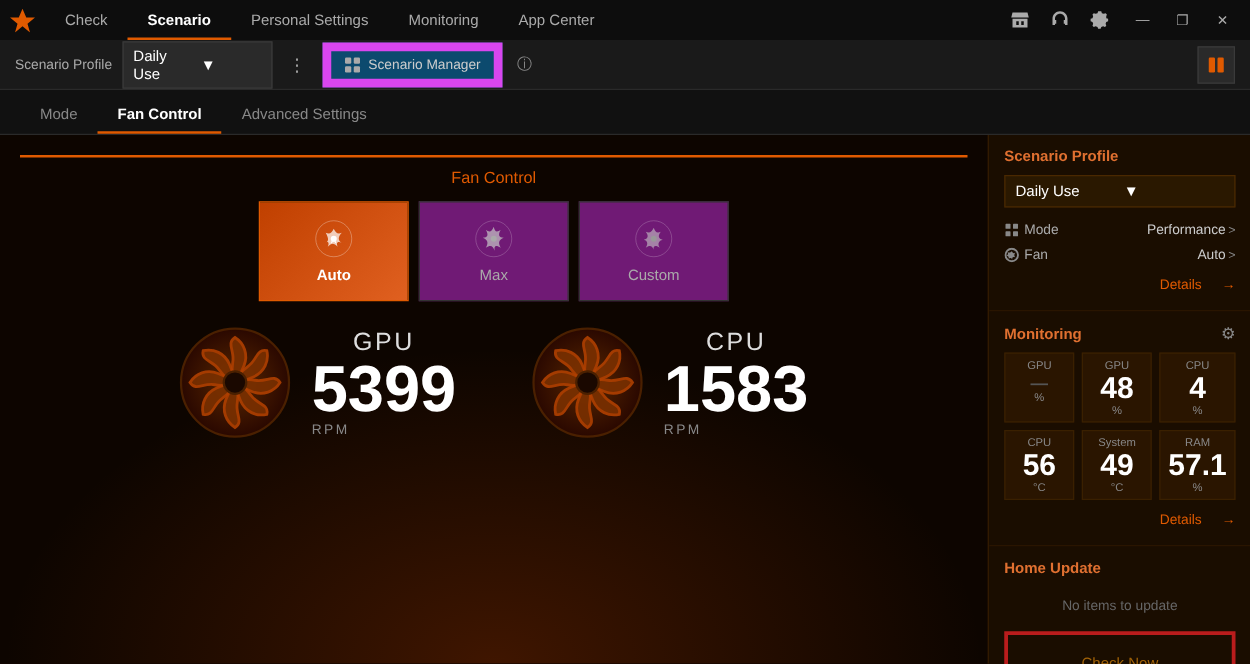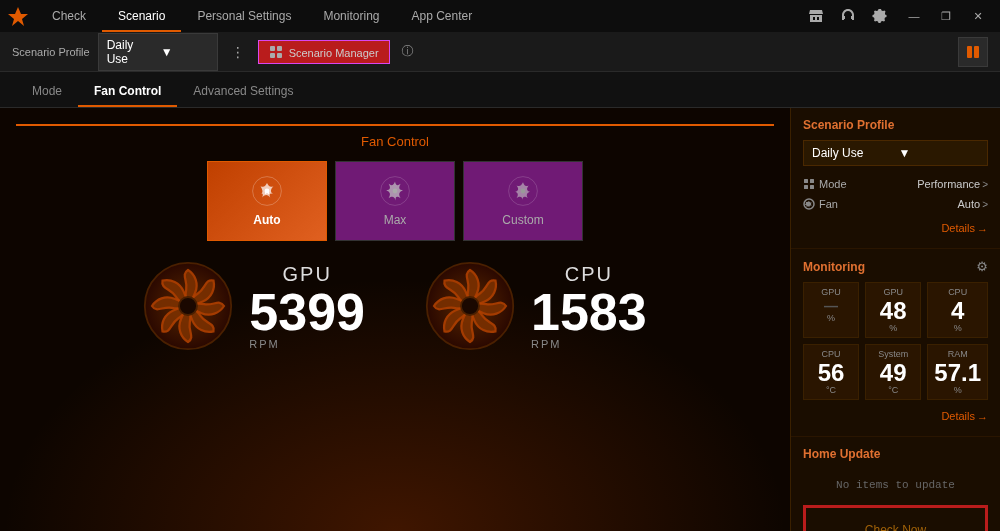--- a/index.html
+++ b/index.html
@@ -32,21 +32,21 @@
       height: 32px;
       display: flex;
       align-items: center;
       font-size: 12px;
       color: #aaa;
       cursor: pointer;
       position: relative;
     }
     #titlebar .nav-tab.active {
       color: #fff;
-      font-weight: normal;
+      font-weight: bold;
     }
     #titlebar .nav-tab.active::after {
       content: '';
       position: absolute;
       bottom: 0;
       left: 0;
       right: 0;
       height: 2px;
       background: #e05a00;
     }
@@ -115,25 +115,25 @@
       height: 24px;
       display: flex;
       align-items: center;
       justify-content: center;
       color: #aaa;
       cursor: pointer;
       font-size: 14px;
     }
     #subheader .scenario-manager-btn {
       display: flex;
-      align-items: flex-end;
+      align-items: center;
       gap: 6px;
       padding: 4px 10px;
-      background: #b91c1c;
-      border: 1px solid #d946ef;
+      background: #0c4a6e;
+      border: 7px solid #d946ef;
       color: #ccc;
       font-size: 11px;
       cursor: pointer;
     }
     #subheader .info-icon {
       width: 20px;
       height: 20px;
       display: flex;
       align-items: center;
       justify-content: center;
@@ -364,21 +364,21 @@
       display: flex;
       align-items: center;
       gap: 2px;
     }
     .rp-row-value .arrow { color: #888; font-size: 10px; }
 
     .rp-details-link {
       display: flex;
       align-items: center;
       justify-content: flex-end;
-      gap: 2px;
+      gap: 16px;
       font-size: 11px;
       color: #e05a00;
       cursor: pointer;
       padding: 4px 0;
       margin-top: 4px;
     }
 
     
     .monitor-grid {
       display: grid;
@@ -408,21 +408,20 @@
       font-size: 9px;
       color: #888;
     }
 
     
     .no-update-text {
       font-size: 11px;
       color: #666;
       text-align: center;
       padding: 10px 0;
-      font-family: Liberation Mono, monospace;
     }
     .check-now-btn {
       width: 100%;
       padding: 15px;
       background: transparent;
       border: 3px solid #b91c1c;
       color: #a16207;
       font-size: 12px;
       cursor: pointer;
       margin-top: 4px;

